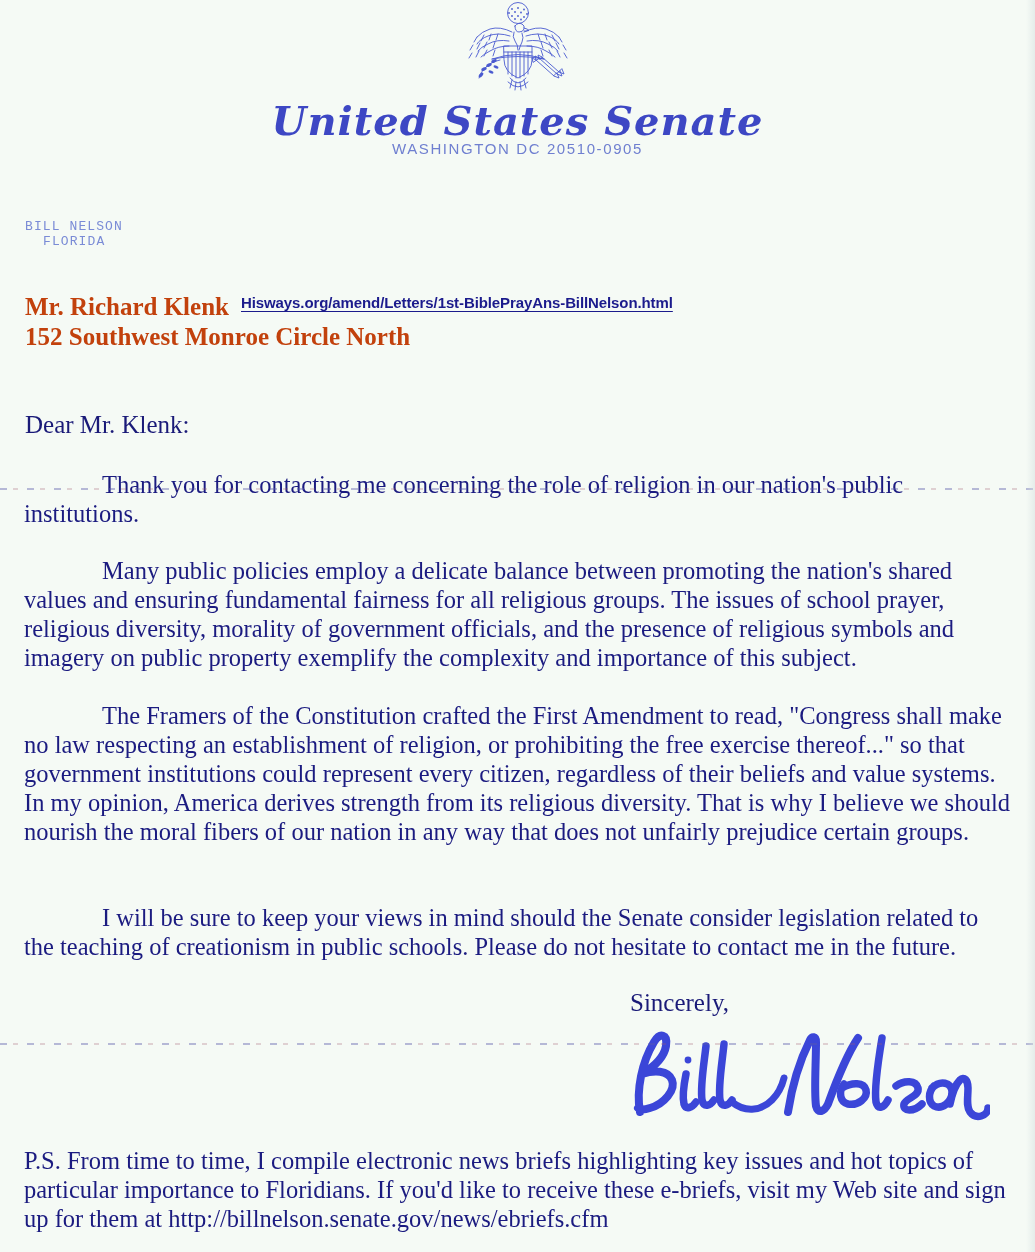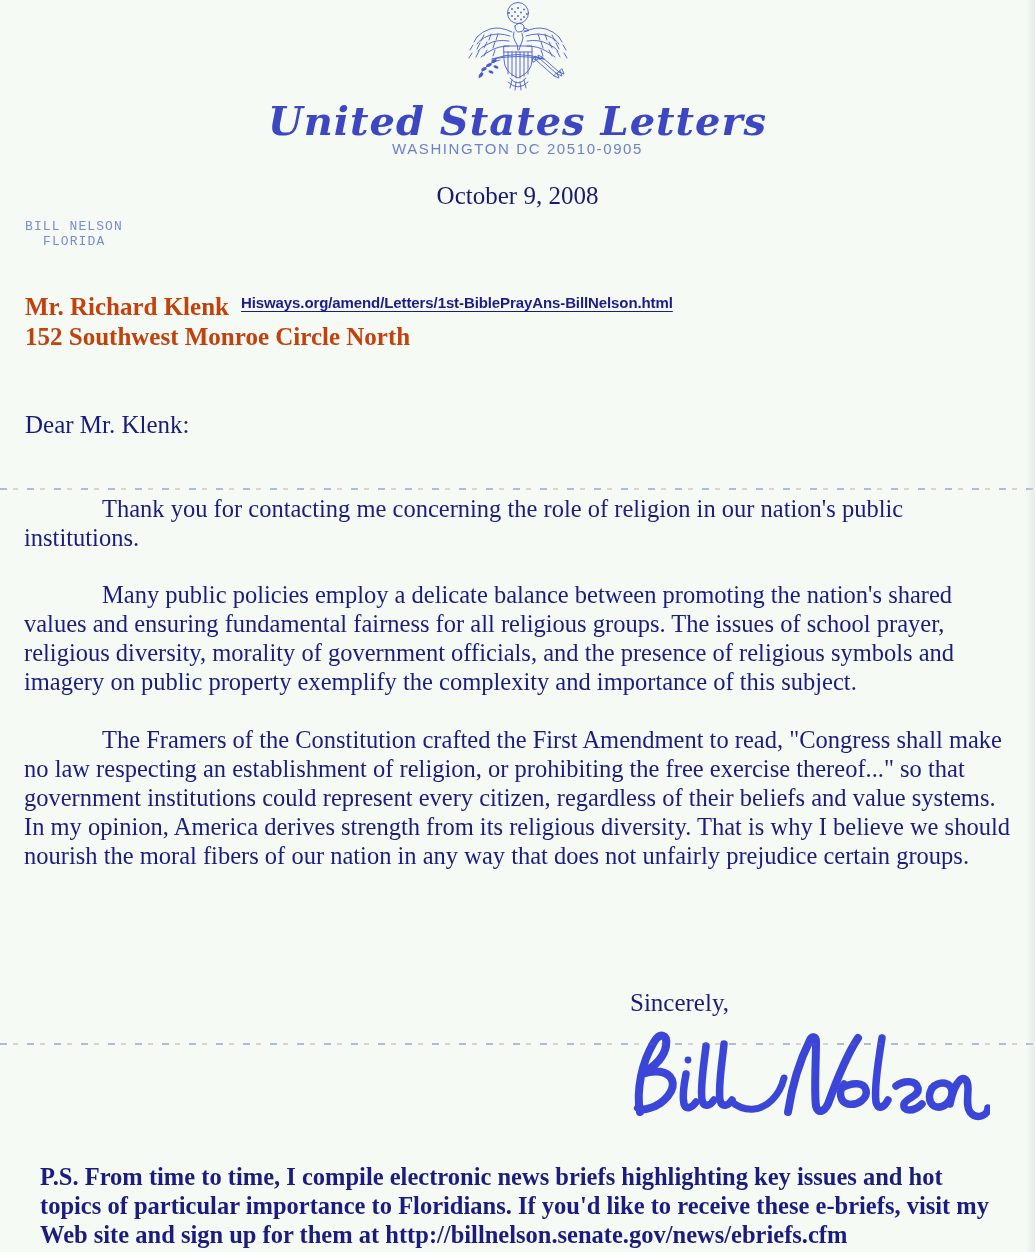--- a/index.html
+++ b/index.html
@@ -119,21 +119,20 @@
 
   
   .body-text {
     position: absolute;
     left: 24px;
     width: 990px;
     font-size: 24.5px;
     line-height: 29px;
     color: #1b1b80;
     text-align: left;
-    margin-top: 24px;
   }
   .body-text p { margin: 0; text-indent: 78px; }
 
   #para1 { top: 470px; }
   #para2 { top: 556px; }
   #para3 { top: 701px; }
   #para4 { top: 903px; }
 
   .closing {
     position: absolute;
@@ -156,21 +155,21 @@
   
   .ps {
     position: absolute;
     left: 24px;
     top: 1146px;
     width: 990px;
     font-size: 24.5px;
     line-height: 29px;
     color: #1b1b80;
   }
-  .ps p { margin: 16px; text-indent: 0; font-weight: bold; }
+  .ps p { margin: 0; text-indent: 0; }
 
   
   .fold {
     position: absolute;
     left: 0;
     width: 1035px;
     height: 2px;
     background: repeating-linear-gradient(
       to right,
       rgba(90,90,170,0.55) 0px,
@@ -264,24 +263,23 @@
 
       <path d="M84 58 l18 16 M87 56 l18 16 M90 55 l17 15"></path>
       <path d="M102 74 l5 2 l-2-5z M105 72 l5 2 l-2-5z M107 70 l5 2 l-2-5z"></path>
       <path d="M84 58 l-4-2 l1 4z M87 56 l-4-2 l1 4z M90 55 l-4-2 l1 4z"></path>
 
       <path d="M40 57 q26-9 52 0"></path>
       <path d="M40 57 q26-5 52 0"></path>
     </svg>
   </div>
 
-  <div class="masthead">United States Letters</div>
+  <div class="masthead">United States Senate</div>
   <div class="masthead-sub">WASHINGTON DC 20510-0905</div>
 
-  <div class="date-line">October 9, 2008</div>
 
   <div class="senator-block">
     <span>BILL NELSON</span>
     <span class="state">FLORIDA</span>
   </div>
 
   <div class="addr">
     <div class="name">Mr. Richard Klenk</div>
     <div class="l2">152 Southwest Monroe Circle North</div>
   </div>
@@ -292,20 +290,23 @@
 
   <div class="body-text" id="para1">
     <p>Thank you for contacting me concerning the role of religion in our nation's public institutions.</p>
   </div>
   <div class="body-text" id="para2">
     <p>Many public policies employ a delicate balance between promoting the nation's shared values and ensuring fundamental fairness for all religious groups.   The issues of school prayer, religious diversity, morality of government officials, and the presence of religious symbols and imagery on public property exemplify the complexity and importance of this subject.</p>
   </div>
   <div class="body-text" id="para3">
     <p>The Framers of the Constitution crafted the First Amendment to read, "Congress shall make no law respecting an establishment of religion, or prohibiting the free exercise thereof..." so that government institutions could represent every citizen, regardless of their beliefs and value systems.  In my opinion, America derives strength from its religious diversity.  That is why I believe we should nourish the moral fibers of our nation in any way that does not unfairly prejudice certain groups.</p>
   </div>
+  <div class="body-text" id="para4">
+    <p>I will be sure to keep your views in mind should the Senate consider legislation related to the teaching of creationism in public schools.  Please do not hesitate to contact me in the future.</p>
+  </div>
 
   <div class="closing">Sincerely,</div>
 
   <div class="signature">
     <svg viewBox="0 0 370 110" xmlns="http://www.w3.org/2000/svg" fill="none" stroke="#3b46d8" stroke-linecap="round" stroke-linejoin="round">
 
       <path d="M20 92 C16 70 22 42 34 22 C40 12 48 14 46 26 C44 38 32 48 22 54
                C34 50 48 50 52 60 C56 70 44 84 30 88 C24 90 20 90 18 88" stroke-width="8"></path>
 
       <path d="M66 54 C64 64 62 76 64 84 C66 90 72 88 76 82" stroke-width="7.5"></path>

